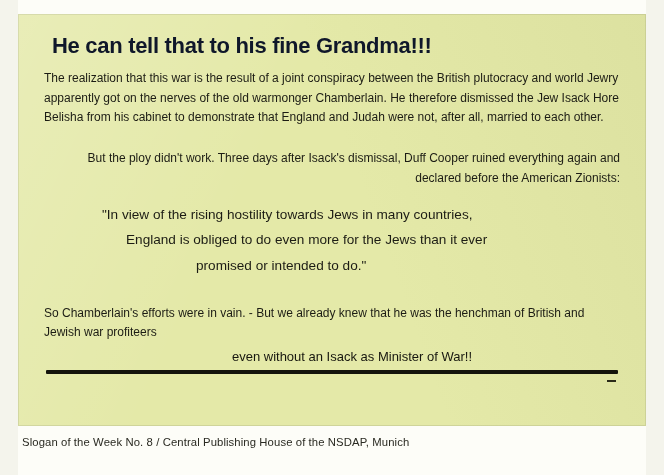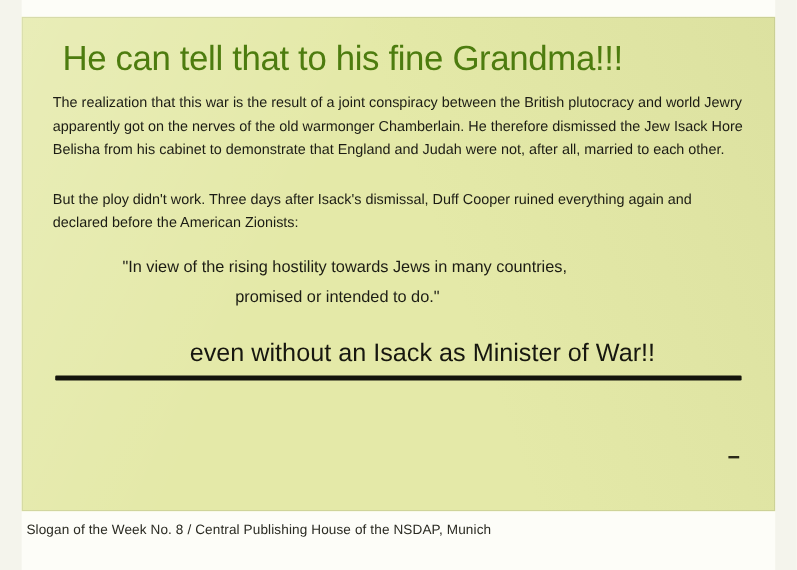--- a/index.html
+++ b/index.html
@@ -39,58 +39,59 @@
     background:
       linear-gradient(115deg, rgba(255,255,255,0.18) 0%, rgba(255,255,255,0) 38%),
       linear-gradient(250deg, rgba(180,185,120,0.16) 0%, rgba(255,255,255,0) 45%);
     pointer-events: none;
   }
   .poster-inner {
     position: relative;
     z-index: 2;
   }
   .headline {
-    font-size: 29px;
-    font-weight: normal;
-    color: #4d7c0f;
+    font-size: 22px;
+    font-weight: bold;
+    color: #0f172a;
     letter-spacing: -0.3px;
     margin: 2px 0 12px 8px;
     line-height: 1.05;
   }
   .para {
     font-size: 12px;
     color: #1c1c14;
     line-height: 1.62;
     margin: 0 0 14px 0;
   }
   .para-1 {
     margin-bottom: 22px;
   }
   .para-2 {
     margin-bottom: 14px;
+    text-align: right;
   }
   .quote {
     margin: 6px 0 22px 0;
     font-size: 13.6px;
     color: #1c1c14;
     line-height: 1.85;
   }
   .quote .q-line {
     display: block;
   }
   .q1 { margin-left: 58px; }
   .q2 { margin-left: 82px; }
   .q3 { margin-left: 152px; }
   .para-3 {
     margin-top: 26px;
     margin-bottom: 2px;
   }
   .closing {
     text-align: center;
-    font-size: 21px;
+    font-size: 13px;
     color: #17170f;
     margin: 6px 0 6px 40px;
     line-height: 1.2;
   }
   .rule {
     height: 4px;
     background: #14140c;
     margin: 6px 2px 0 2px;
     border-radius: 1px;
   }
@@ -136,23 +137,25 @@
     <div class="poster-inner">
 
       <div class="headline">He can tell that to his fine Grandma!!!</div>
 
       <div class="para para-1">The realization that this war is the result of a joint conspiracy between the British plutocracy and world Jewry apparently got on the nerves of the old warmonger Chamberlain. He therefore dismissed the Jew Isack Hore Belisha from his cabinet to demonstrate that England and Judah were not, after all, married to each other.</div>
 
       <div class="para para-2">But the ploy didn't work. Three days after Isack's dismissal, Duff Cooper ruined everything again and declared before the American Zionists:</div>
 
       <div class="quote">
         <span class="q-line q1">"In view of the rising hostility towards Jews in many countries,</span>
+        <span class="q-line q2">England is obliged to do even more for the Jews than it ever</span>
         <span class="q-line q3">promised or intended to do."</span>
       </div>
 
+      <div class="para para-3">So Chamberlain's efforts were in vain. - But we already knew that he was the henchman of British and Jewish war profiteers</div>
 
       <div class="closing">even without an Isack as Minister of War!!</div>
 
       <div class="rule"></div>
 
     </div>
     <div class="tickmark"></div>
   </div>
 
   <div class="caption">Slogan of the Week No. 8 / Central Publishing House of the NSDAP, Munich</div>

